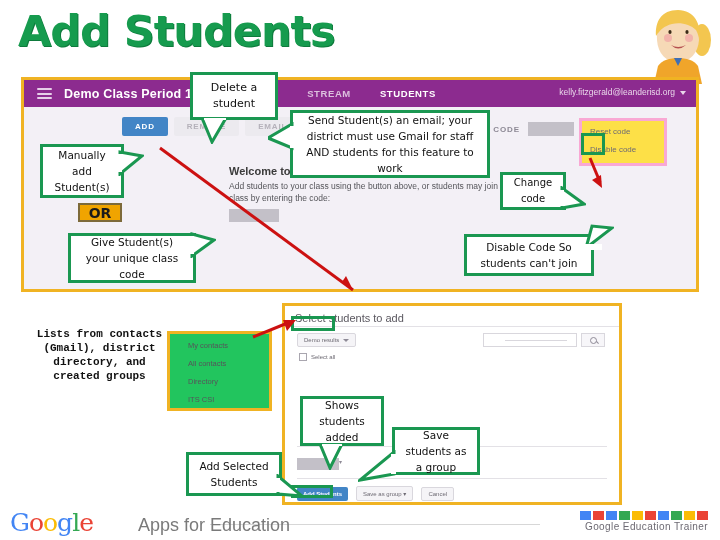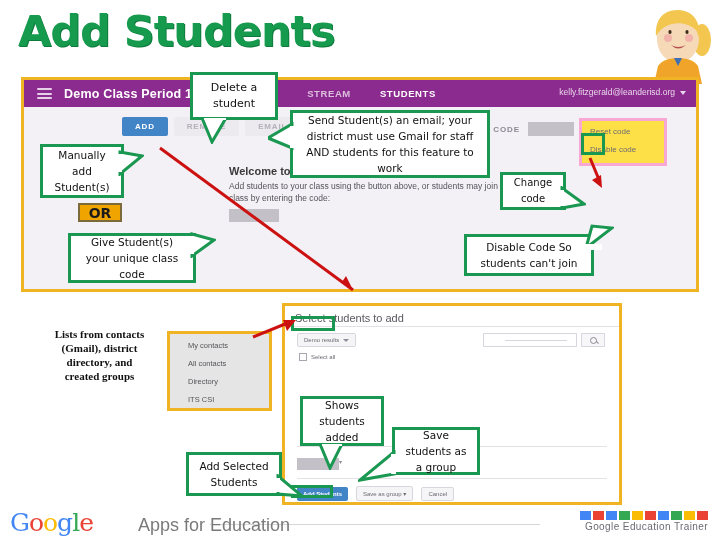--- a/index.html
+++ b/index.html
@@ -107,21 +107,21 @@
   .dlg-redact{position:absolute;left:12px;top:152px;width:42px;height:12px;background:#c3c0c8;}
   .dlg-redact-ar{position:absolute;left:54px;top:152px;font-size:6px;color:#8f8b97;}
   .dlg-sep3{position:absolute;left:12px;right:12px;top:172px;height:1px;background:#e3e1e6;}
   .dlg-btns{position:absolute;left:12px;top:180px;display:flex;gap:8px;align-items:center;}
   .b-blue{background:#4285c6;color:#fff;font-size:6px;font-weight:bold;padding:4px 6px;border-radius:2px;}
   .b-gray{background:#f5f4f7;border:1px solid #d9d7dd;color:#6d6a73;font-size:6px;padding:3px 6px;border-radius:2px;}
 
   
   .contacts-box{
     position:absolute;left:167px;top:331px;width:105px;height:80px;
-    background:#e5e5e5;border:3px solid #f0b323;box-sizing:border-box;padding:7px 12px 0 18px;
+    background:#22c55e;border:3px solid #f0b323;box-sizing:border-box;padding:7px 12px 0 18px;
   }
   .contacts-box div{font-size:7.5px;color:#55555a;margin-bottom:9px;}
 
   
   .callout{
     position:absolute;background:#ffffff;border:3px solid #1a9751;box-sizing:border-box;
     font-family:"DejaVu Sans", sans-serif;
     color:#111;text-align:center;display:flex;align-items:center;justify-content:center;
     line-height:16px;
   }
@@ -315,21 +315,21 @@
 
   <div class="callout" style="left:464px;top:234px;width:130px;height:42px;font-size:10.5px;">
     <span style="white-space:pre-line">Disable Code So
 students can't join</span>
   </div>
   <svg style="position:absolute;left:584px;top:222px;width:30px;height:28px;">
     <polygon points="2,26 8,4 28,6" fill="#ffffff" stroke="#1a9751" stroke-width="3"></polygon>
     <rect x="0" y="22" width="18" height="6" fill="#ffffff"></rect>
   </svg>
 
-  <div style="position:absolute;left:22px;top:327px;width:155px;font-family:Liberation Serif, serif;font-weight:bold;font-size:11px;line-height:14px;text-align:center;color:#111;white-space:pre-line;">Lists from contacts
+  <div style="position:absolute;left:22px;top:327px;width:155px;font-family:Liberation Mono, monospace;font-weight:bold;font-size:11px;line-height:14px;text-align:center;color:#111;white-space:pre-line;">Lists from contacts
 (Gmail), district
 directory, and
 created groups</div>
 
   <div class="callout" style="left:300px;top:396px;width:84px;height:50px;font-size:10.5px;">
     <span style="white-space:pre-line">Shows
 students
 added</span>
   </div>
   <svg style="position:absolute;left:318px;top:444px;width:28px;height:26px;">

